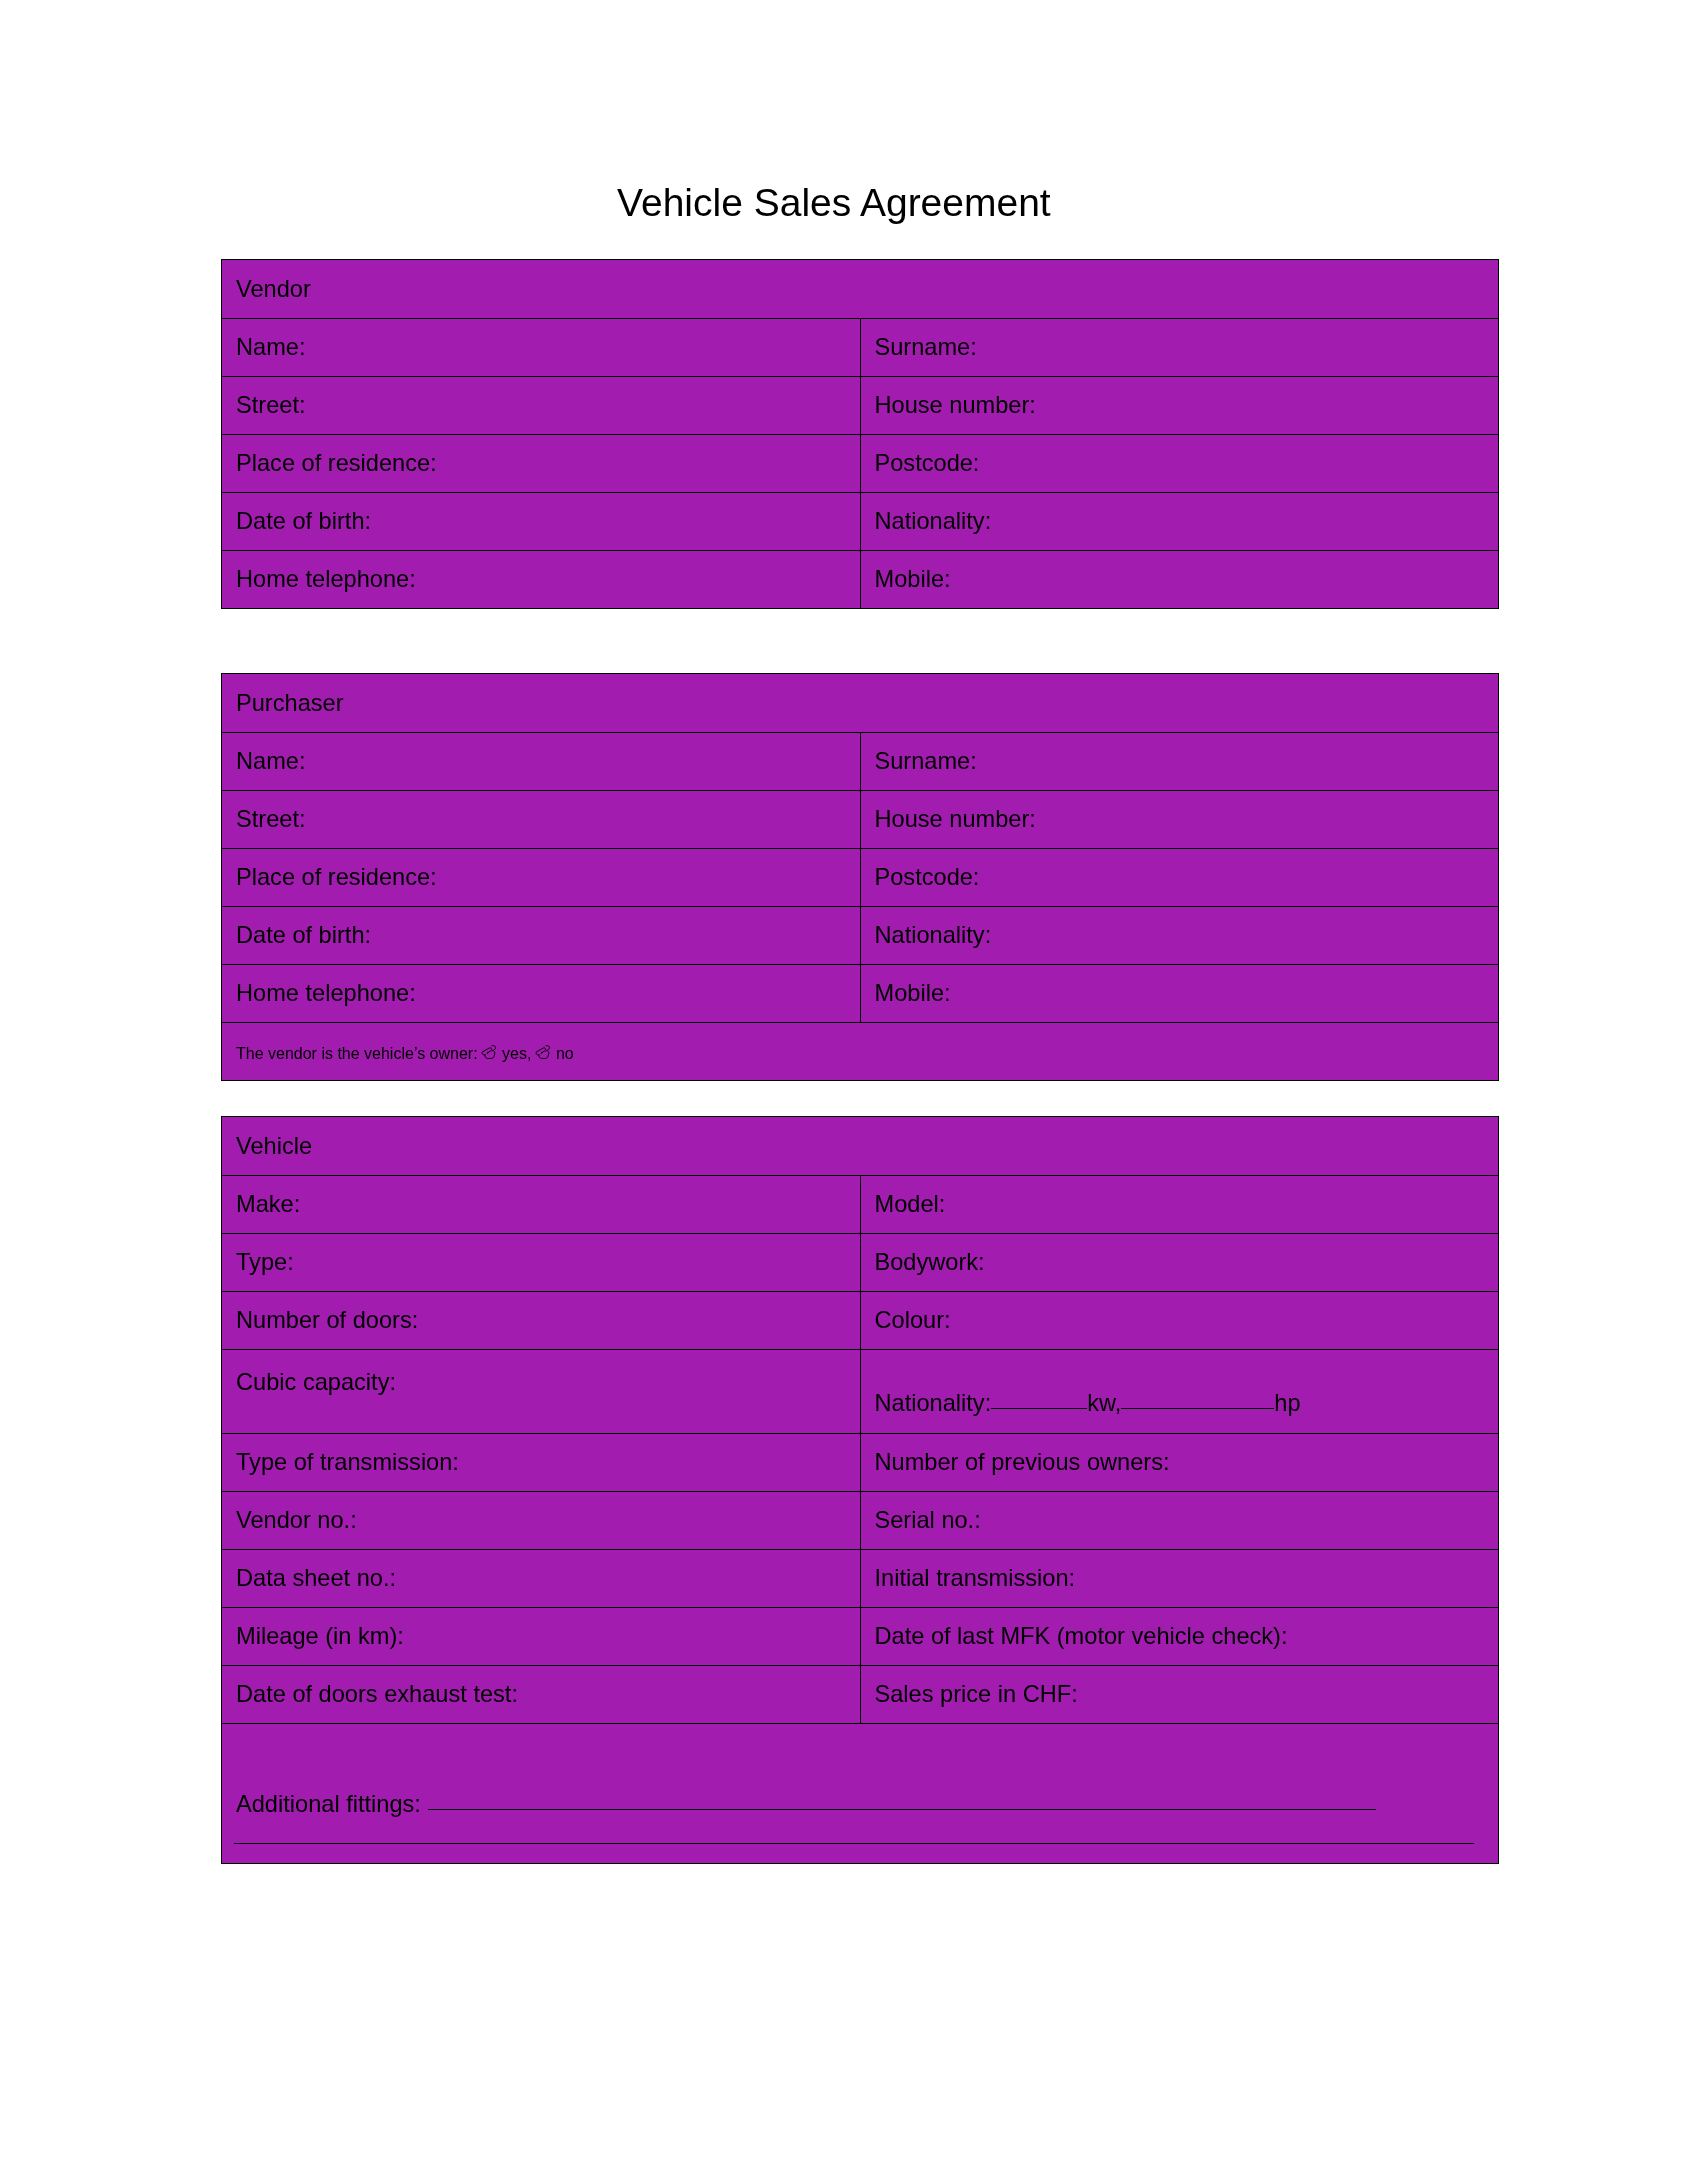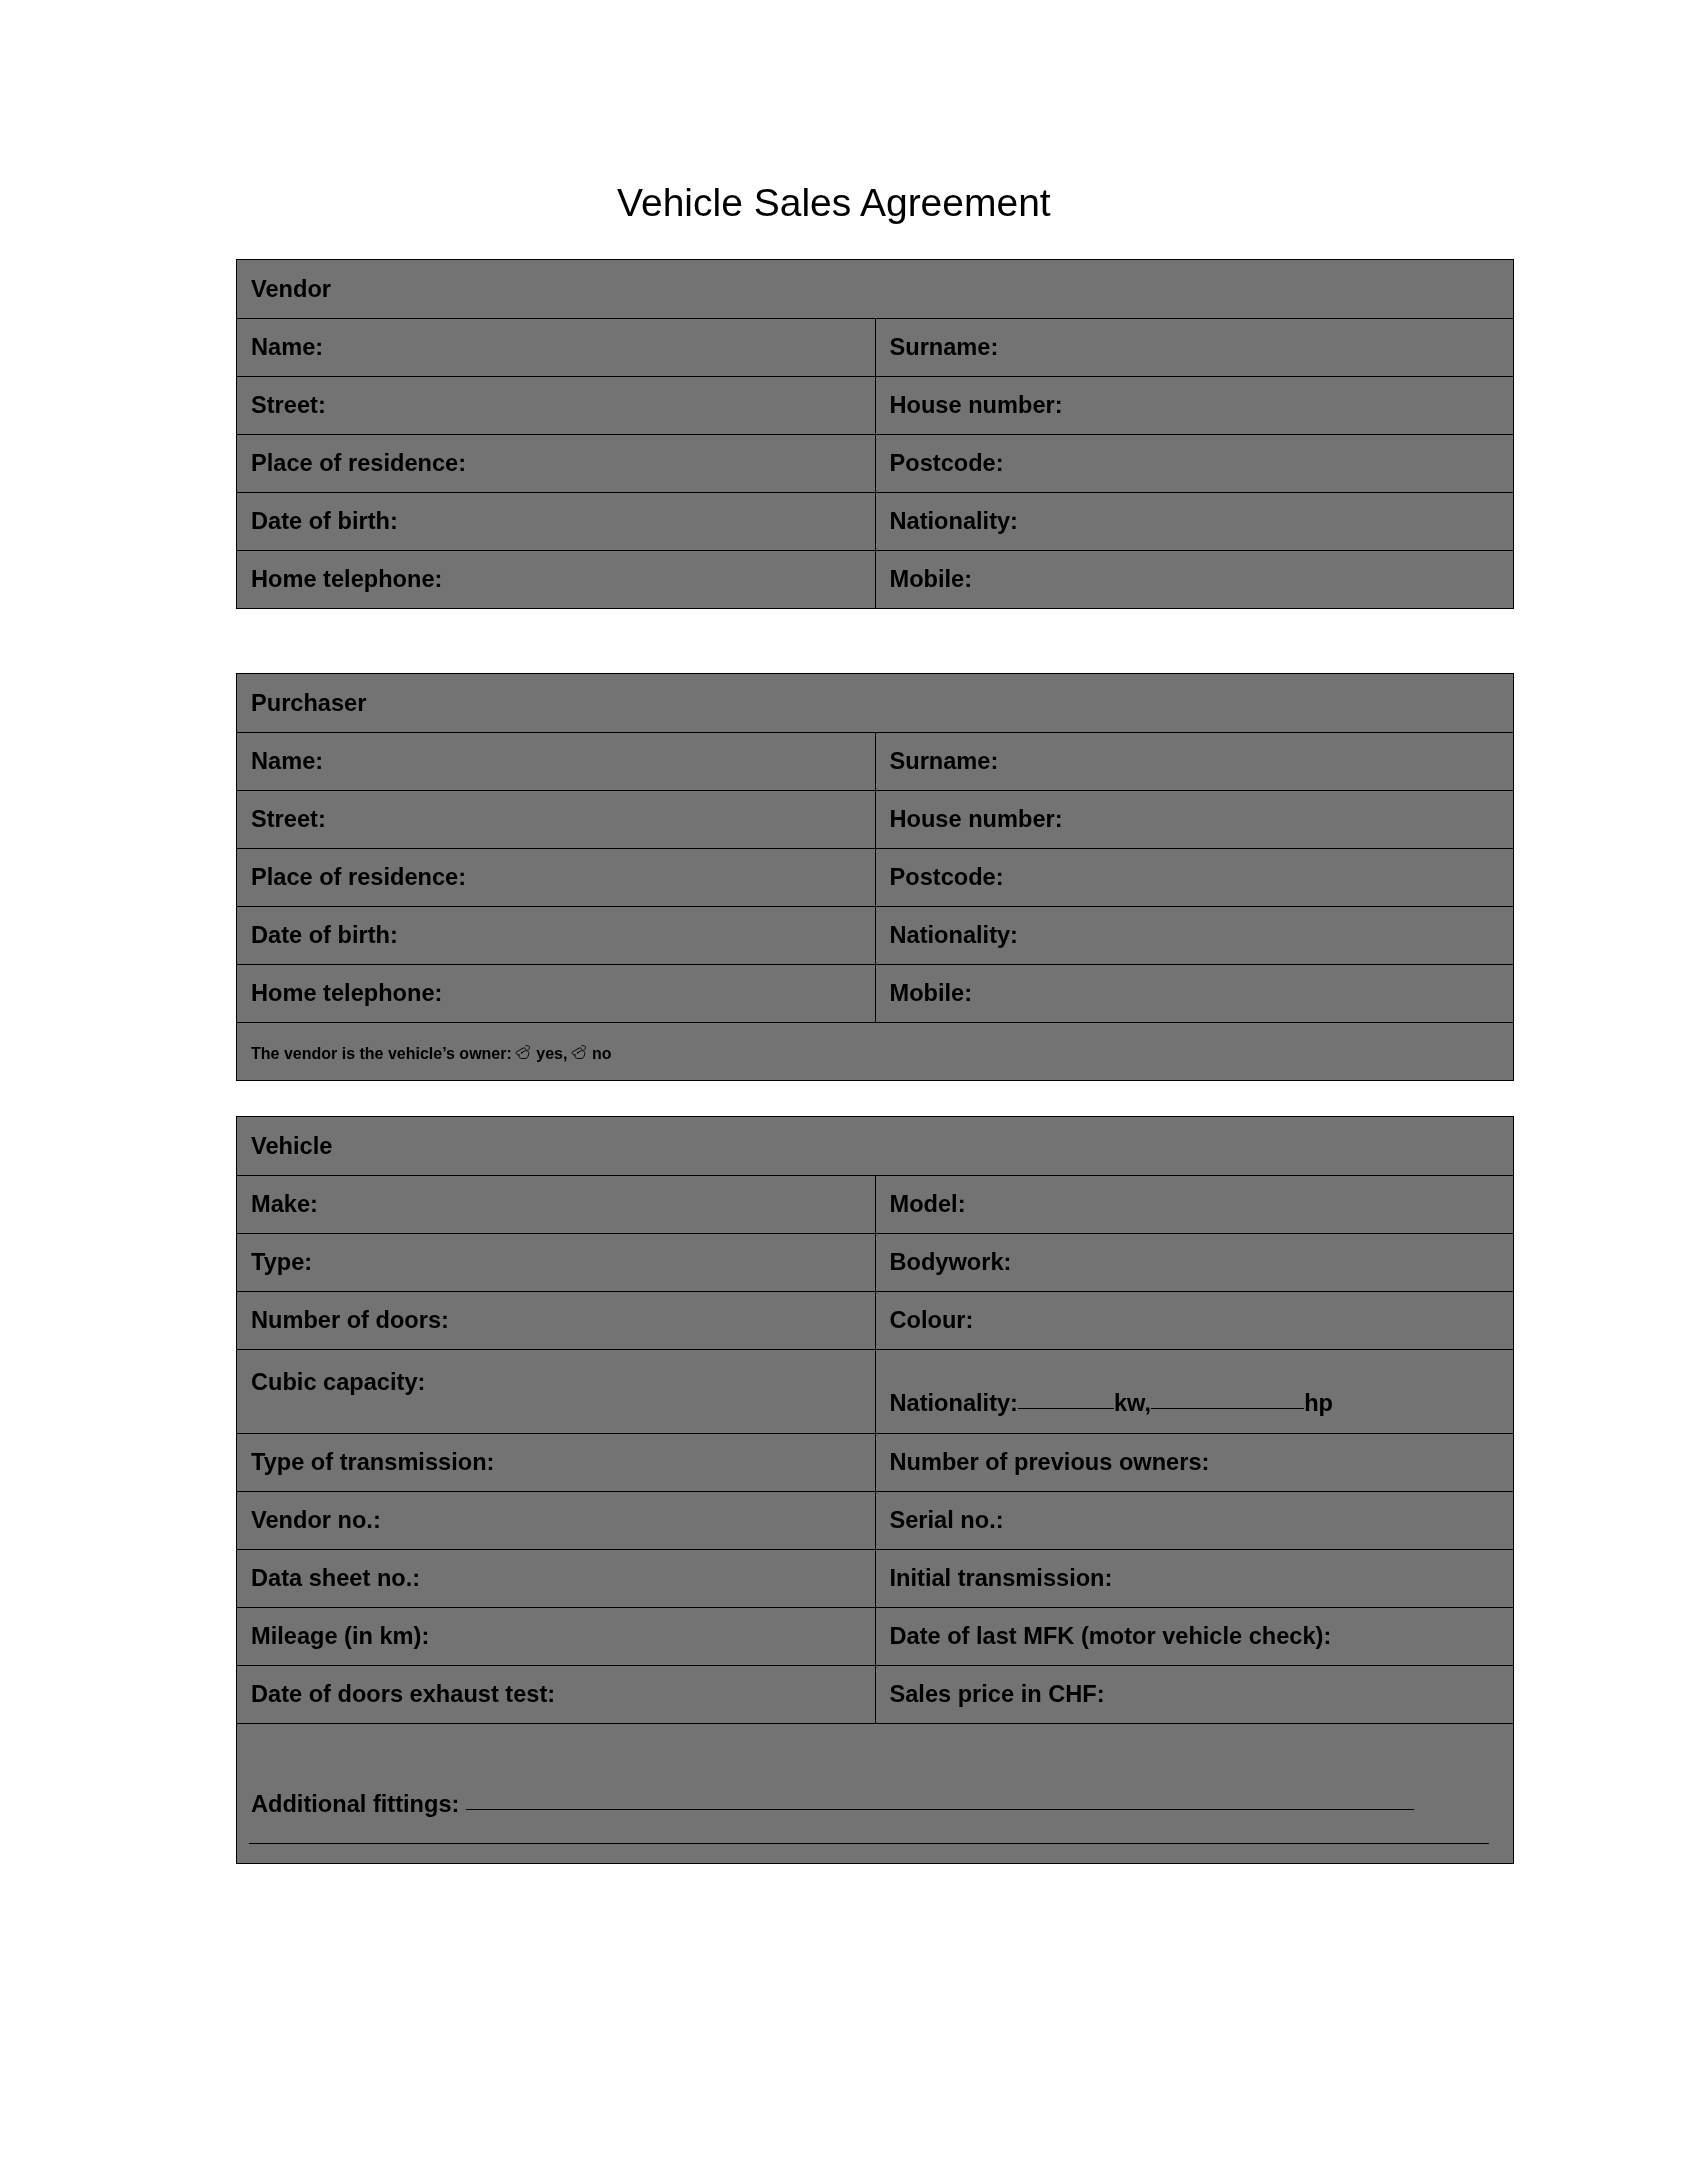--- a/index.html
+++ b/index.html
@@ -36,27 +36,26 @@
     color: #000;
   }
   
   .doc-title-inner {
     display: inline-block;
     transform: translateX(-9.6px);
   }
 
   .form-table {
     position: absolute;
-    left: 236px;
+    left: 221px;
     width: 1278px;
     border-collapse: collapse;
     table-layout: fixed;
     border: 1.7px solid #000;
-    background: #737373;
-    font-weight: bold;
+    background: #a21caf;
   }
   .form-table td {
     border: 1.7px solid #000;
     padding: 0 0 0 14px;
     font-size: 23.6px;
     line-height: 1.2;
     color: #000;
     vertical-align: middle;
     height: 58px;
     box-sizing: border-box;

